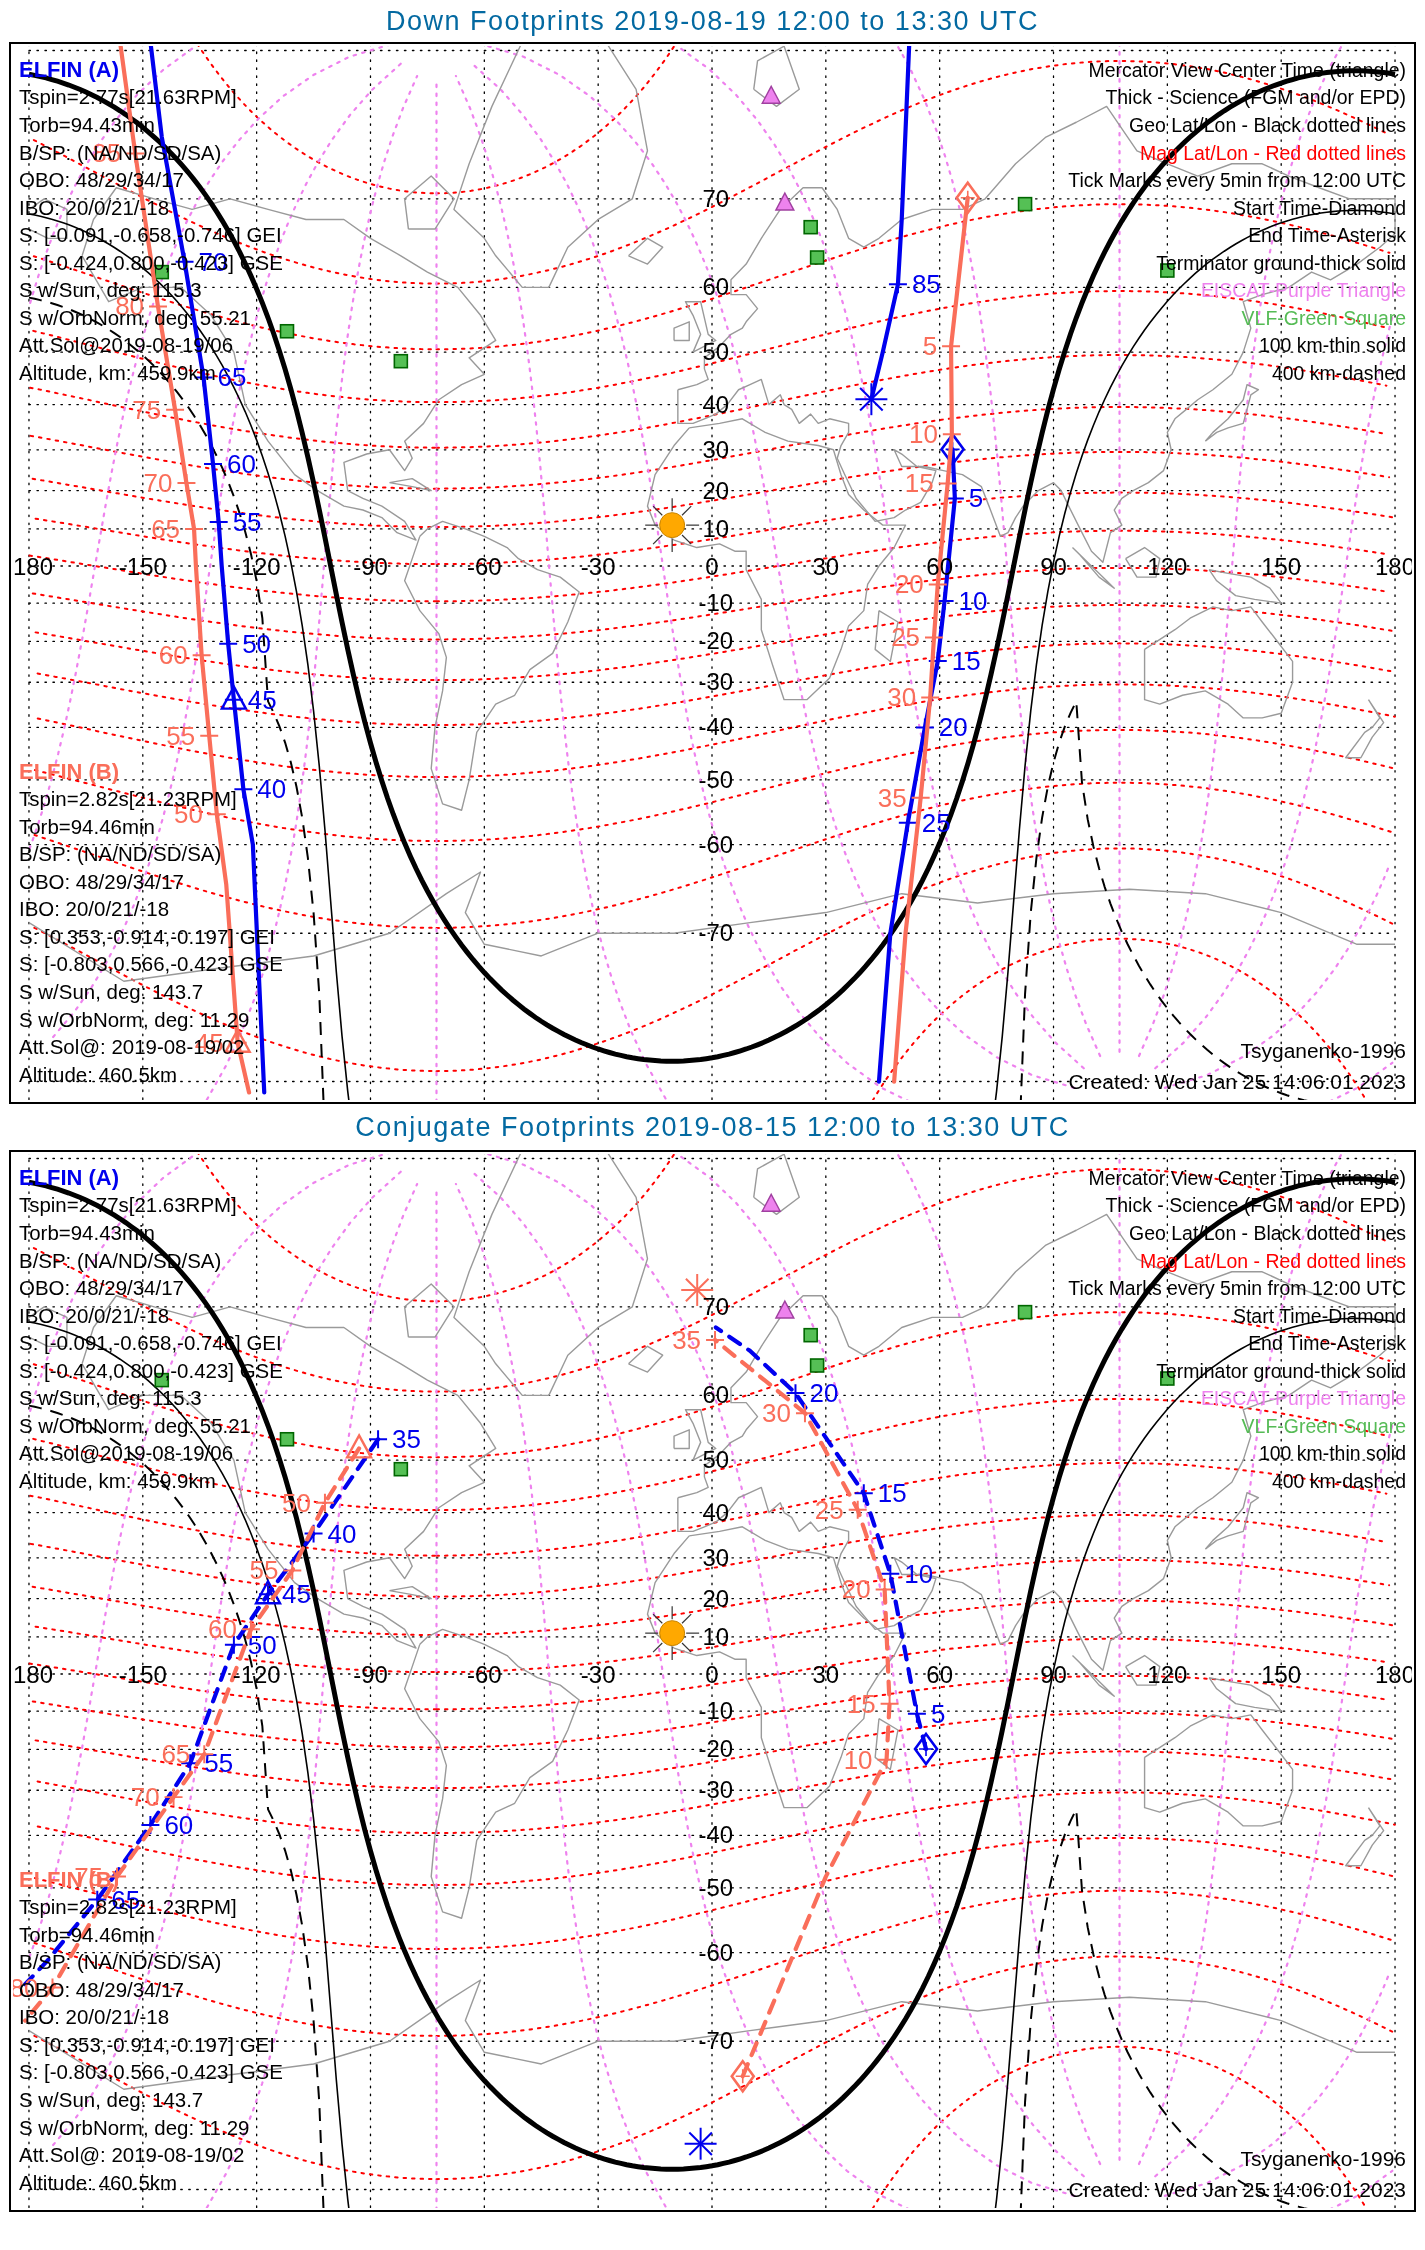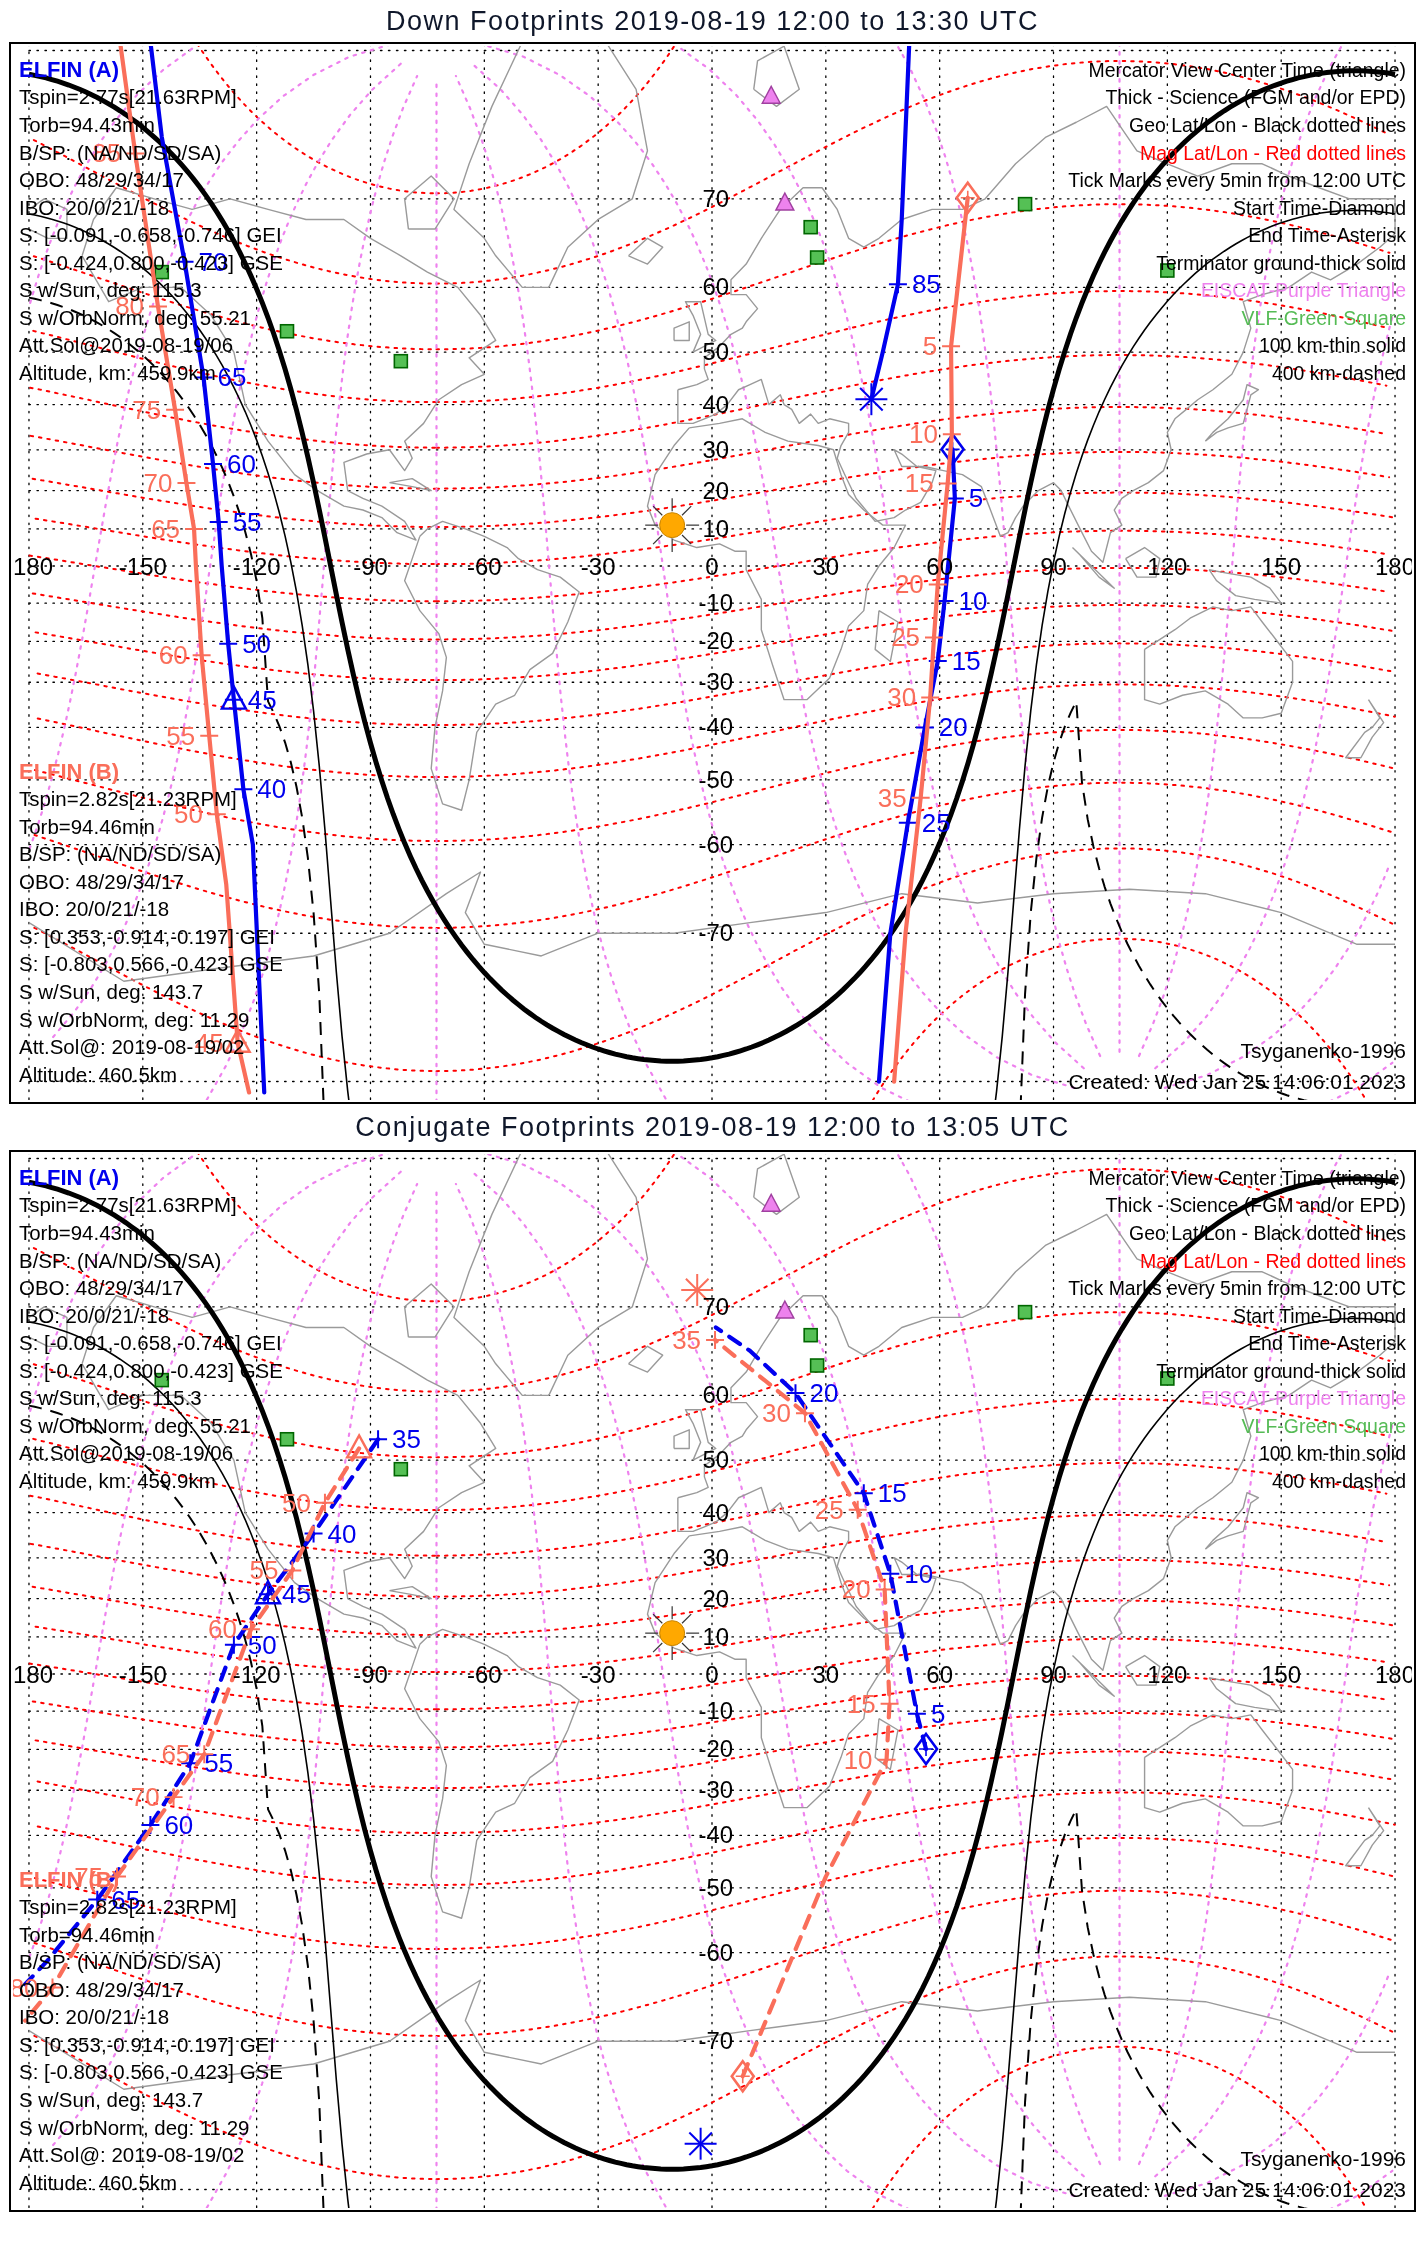--- a/index.html
+++ b/index.html
@@ -1,19 +1,19 @@
 <!DOCTYPE html>
 <html><head>
 <meta charset="utf-8">
 <style>
   html,body{margin:0;padding:0;background:#fff;}
   .page{position:relative;width:1425px;height:2250px;background:#ffffff;
         font-family:"Liberation Sans",sans-serif;overflow:hidden;}
   .panel-title{position:absolute;left:0;width:100%;text-align:center;
-        font-size:27px;letter-spacing:1.5px;color:#0f172a;white-space:pre;}
+        font-size:27px;letter-spacing:1.5px;color:#0369a1;white-space:pre;}
   #title-0{top:6px;}
   #title-1{top:1112px;}
   .frame{position:absolute;left:9px;width:1407px;height:1062px;
         border:2px solid #000;box-sizing:border-box;background:#fff;}
   #frame-0{top:42px;}
   #frame-1{top:1150px;}
   .frame svg{display:block;width:100%;height:100%;}
 </style>
 </head>
 <body>
@@ -301,21 +301,21 @@
             <text x="1397" y="309" text-anchor="end" fill="#000000">100 km-thin solid</text>
             <text x="1397" y="336.6" text-anchor="end" fill="#000000">400 km-dashed</text>
           </g>
           <g font-size="21" fill="#000">
             <text x="1397" y="1016" text-anchor="end">Tsyganenko-1996</text>
             <text x="1397" y="1047" text-anchor="end">Created: Wed Jan 25 14:06:01 2023</text>
           </g>
         </g>
       </svg>
   </div>
-  <div class="panel-title" id="title-1">Conjugate Footprints 2019-08-19 12:00 to 13:05 UTC</div>
+  <div class="panel-title" id="title-1">Conjugate Footprints 2019-08-15 12:00 to 13:30 UTC</div>
   <div class="frame" id="frame-1">
     <svg id="svg-1" viewBox="0 0 1405 1060" preserveAspectRatio="none">
         <rect x="0" y="0" width="1405" height="1060" fill="#ffffff"></rect>
         <defs>
           <clipPath id="clip-svg-1">
             <rect x="2" y="2" width="1401" height="1056"></rect>
           </clipPath>
         </defs>
         <g clip-path="url(#clip-svg-1)">
           <g stroke="#000000" stroke-width="1.3" stroke-dasharray="1.5 6.5" stroke-linecap="round" fill="none">

